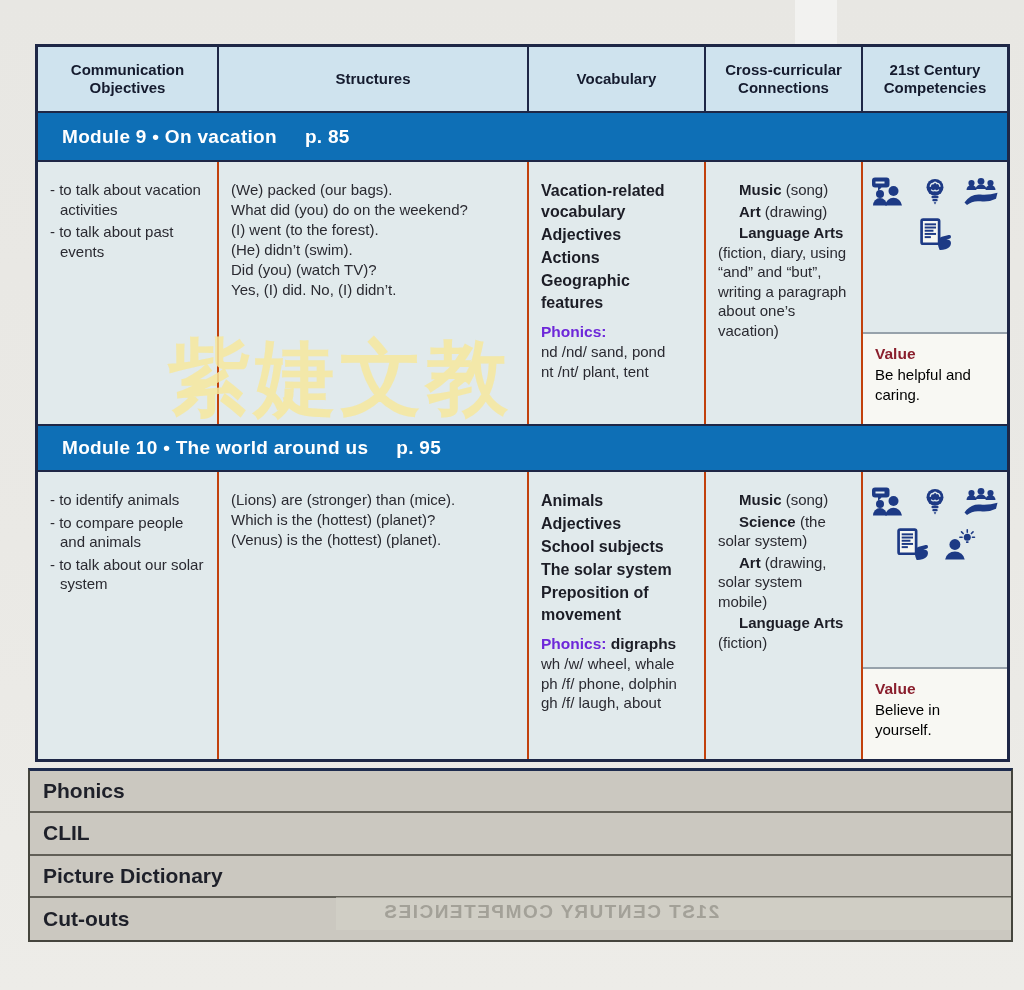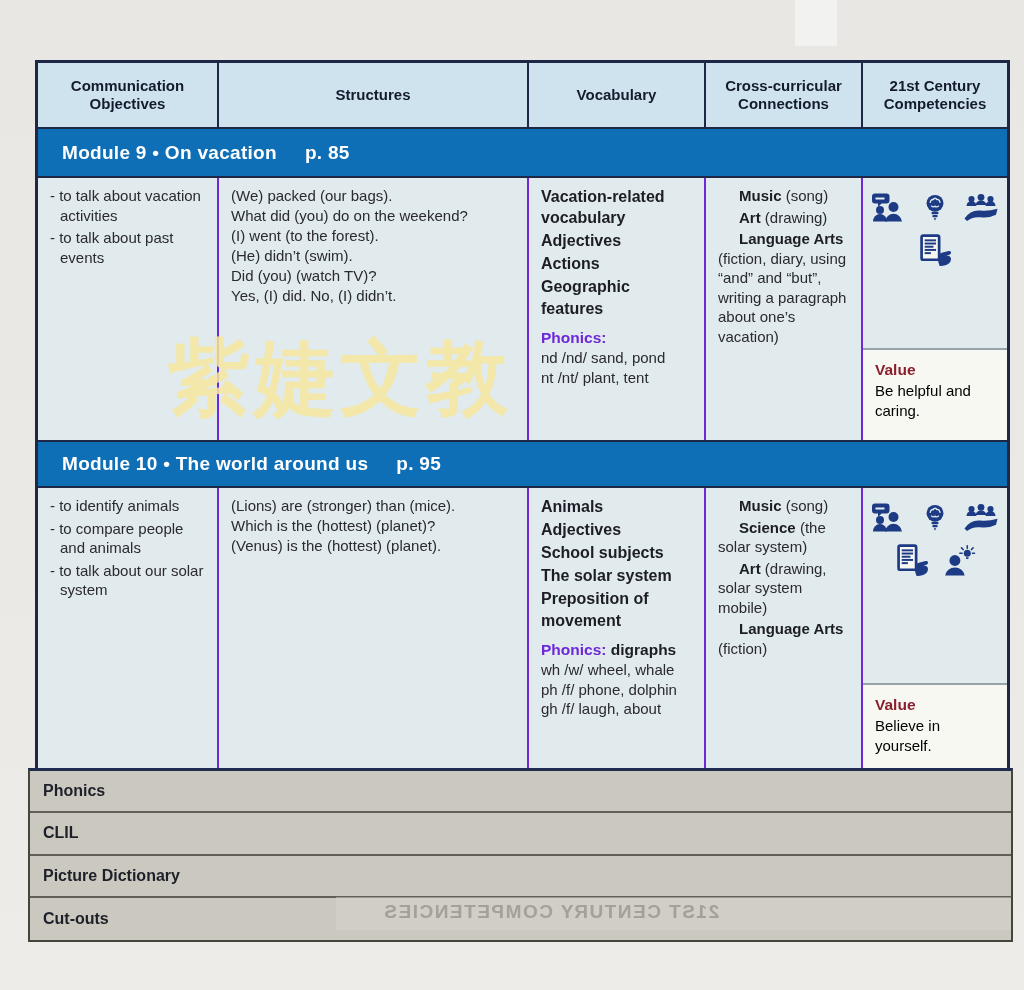--- a/index.html
+++ b/index.html
@@ -4,41 +4,41 @@
 <style>
   html,body{margin:0;padding:0;}
   .canvas{
     position:relative;width:1024px;height:990px;overflow:hidden;
     background:linear-gradient(180deg,#e8e7e3 0%,#eae9e5 55%,#edece8 100%);
     font-family:"Liberation Sans",sans-serif;color:#2a2a31;
   }
   .scan-strip{position:absolute;left:795px;top:0;width:42px;height:46px;background:rgba(255,255,255,0.45);}
   
   .scope-table{
-    position:absolute;left:35px;top:60px;width:975px;box-sizing:border-box;
+    position:absolute;left:35px;top:44px;width:975px;box-sizing:border-box;
     display:grid;grid-template-columns:181px 310px 177px 157px 1fr;
     grid-template-rows:64px 51px 262px 48px 287px;
     border:3px solid #1e2746;background:#e1eaec;
   }
   .th{
     box-sizing:border-box;background:#cfe3ee;border-right:2px solid #1e2746;
     display:flex;align-items:center;justify-content:center;text-align:center;
     font-weight:bold;font-size:15px;line-height:1.18;color:#151b2e;padding:4px 2px;
   }
   .th:nth-child(5){border-right:none;}
   .module-bar{
     grid-column:1/-1;box-sizing:border-box;background:#0e6fb6;
     border-top:2.5px solid #1e2746;border-bottom:2.5px solid #1e2746;
     color:#ffffff;display:flex;align-items:center;padding-left:24px;
     font-weight:bold;font-size:19px;letter-spacing:0.3px;
   }
   .module-page{margin-left:28px;}
   .td{
-    box-sizing:border-box;border-right:2px solid #6d28d9;
-    padding:8px 9px 8px 12px;font-size:15px;overflow:hidden;position:relative;
+    box-sizing:border-box;border-right:2px solid #c2410c;
+    padding:18px 9px 8px 12px;font-size:15px;overflow:hidden;position:relative;
   }
   .td-last{border-right:none;padding:6px 3px;}
   .obj-line{padding-left:10px;text-indent:-10px;line-height:1.3;margin-bottom:3px;}
   .struct-line{line-height:1.33;}
   .vocab-line{font-weight:bold;font-size:16px;line-height:1.32;color:#1c1d26;margin-bottom:2px;}
   .phonics-head{margin-top:9px;line-height:1.3;font-size:15.5px;}
   .phonics-label{color:#6d28d9;font-weight:bold;}
   .phonics-bold{font-weight:bold;color:#1c1d26;}
   .phonics-line{line-height:1.32;}
   .conn-item{line-height:1.3;margin-bottom:2px;}
@@ -53,21 +53,21 @@
   .value-label{font-weight:bold;color:#8a1f2d;font-size:15.5px;line-height:1.35;}
   .value-text{font-size:15px;line-height:1.32;color:#000000;}
   
   .bottom-block{
     position:absolute;left:28px;top:768px;width:985px;height:174px;box-sizing:border-box;
     display:grid;grid-template-rows:repeat(4,1fr);
     background:#cbc8c0;border:2px solid #45453d;border-top:3.5px solid #1e2c4e;
   }
   .bottom-row{
     display:flex;align-items:center;padding-left:13px;box-sizing:border-box;
-    font-weight:bold;font-size:16px;color:#1e2029;border-bottom:2px solid #615f57;
+    font-weight:bold;font-size:21px;color:#1e2029;border-bottom:2px solid #615f57;
   }
   .bottom-row:last-child{border-bottom:none;}
   
   .watermark{
     position:absolute;left:168px;top:344px;z-index:6;pointer-events:none;
     font-size:82px;font-weight:bold;line-height:1;letter-spacing:4px;white-space:nowrap;
     color:rgba(246,232,158,0.85);font-family:Liberation Mono, monospace;
   }
   .bleed-band{position:absolute;left:336px;top:897px;width:675px;height:33px;background:rgba(213,211,202,0.5);}
   .bleed-text{

